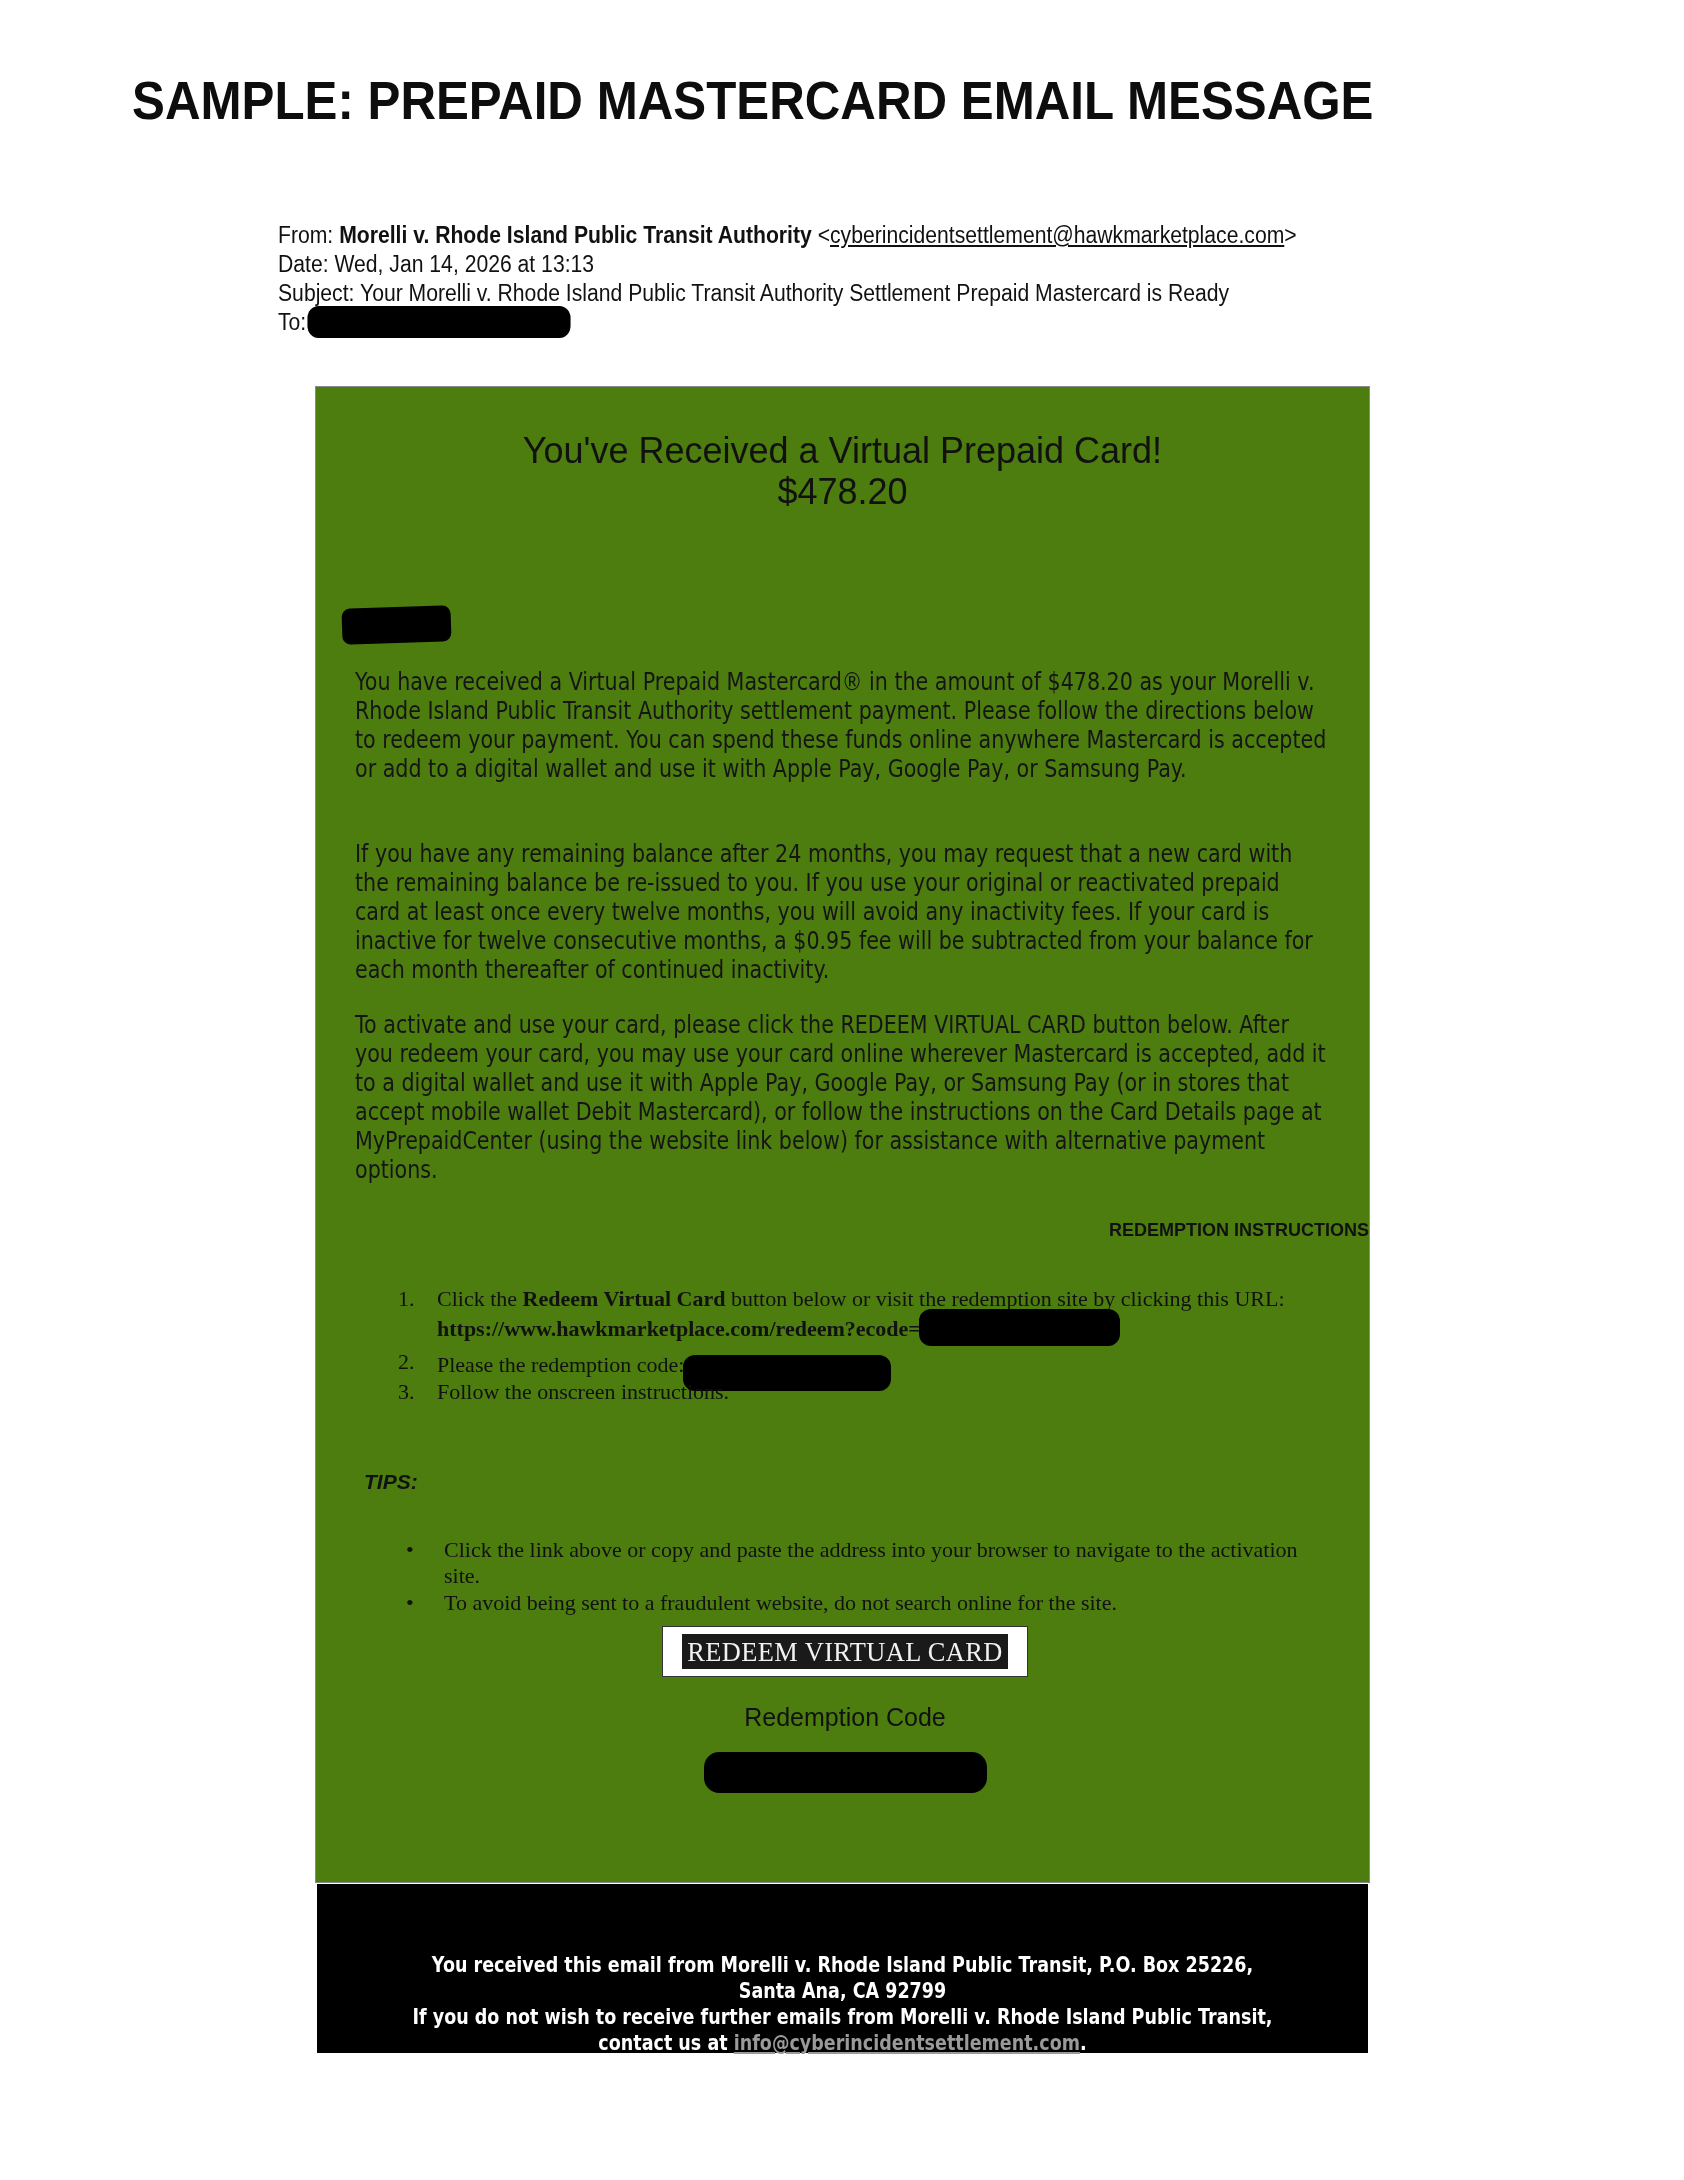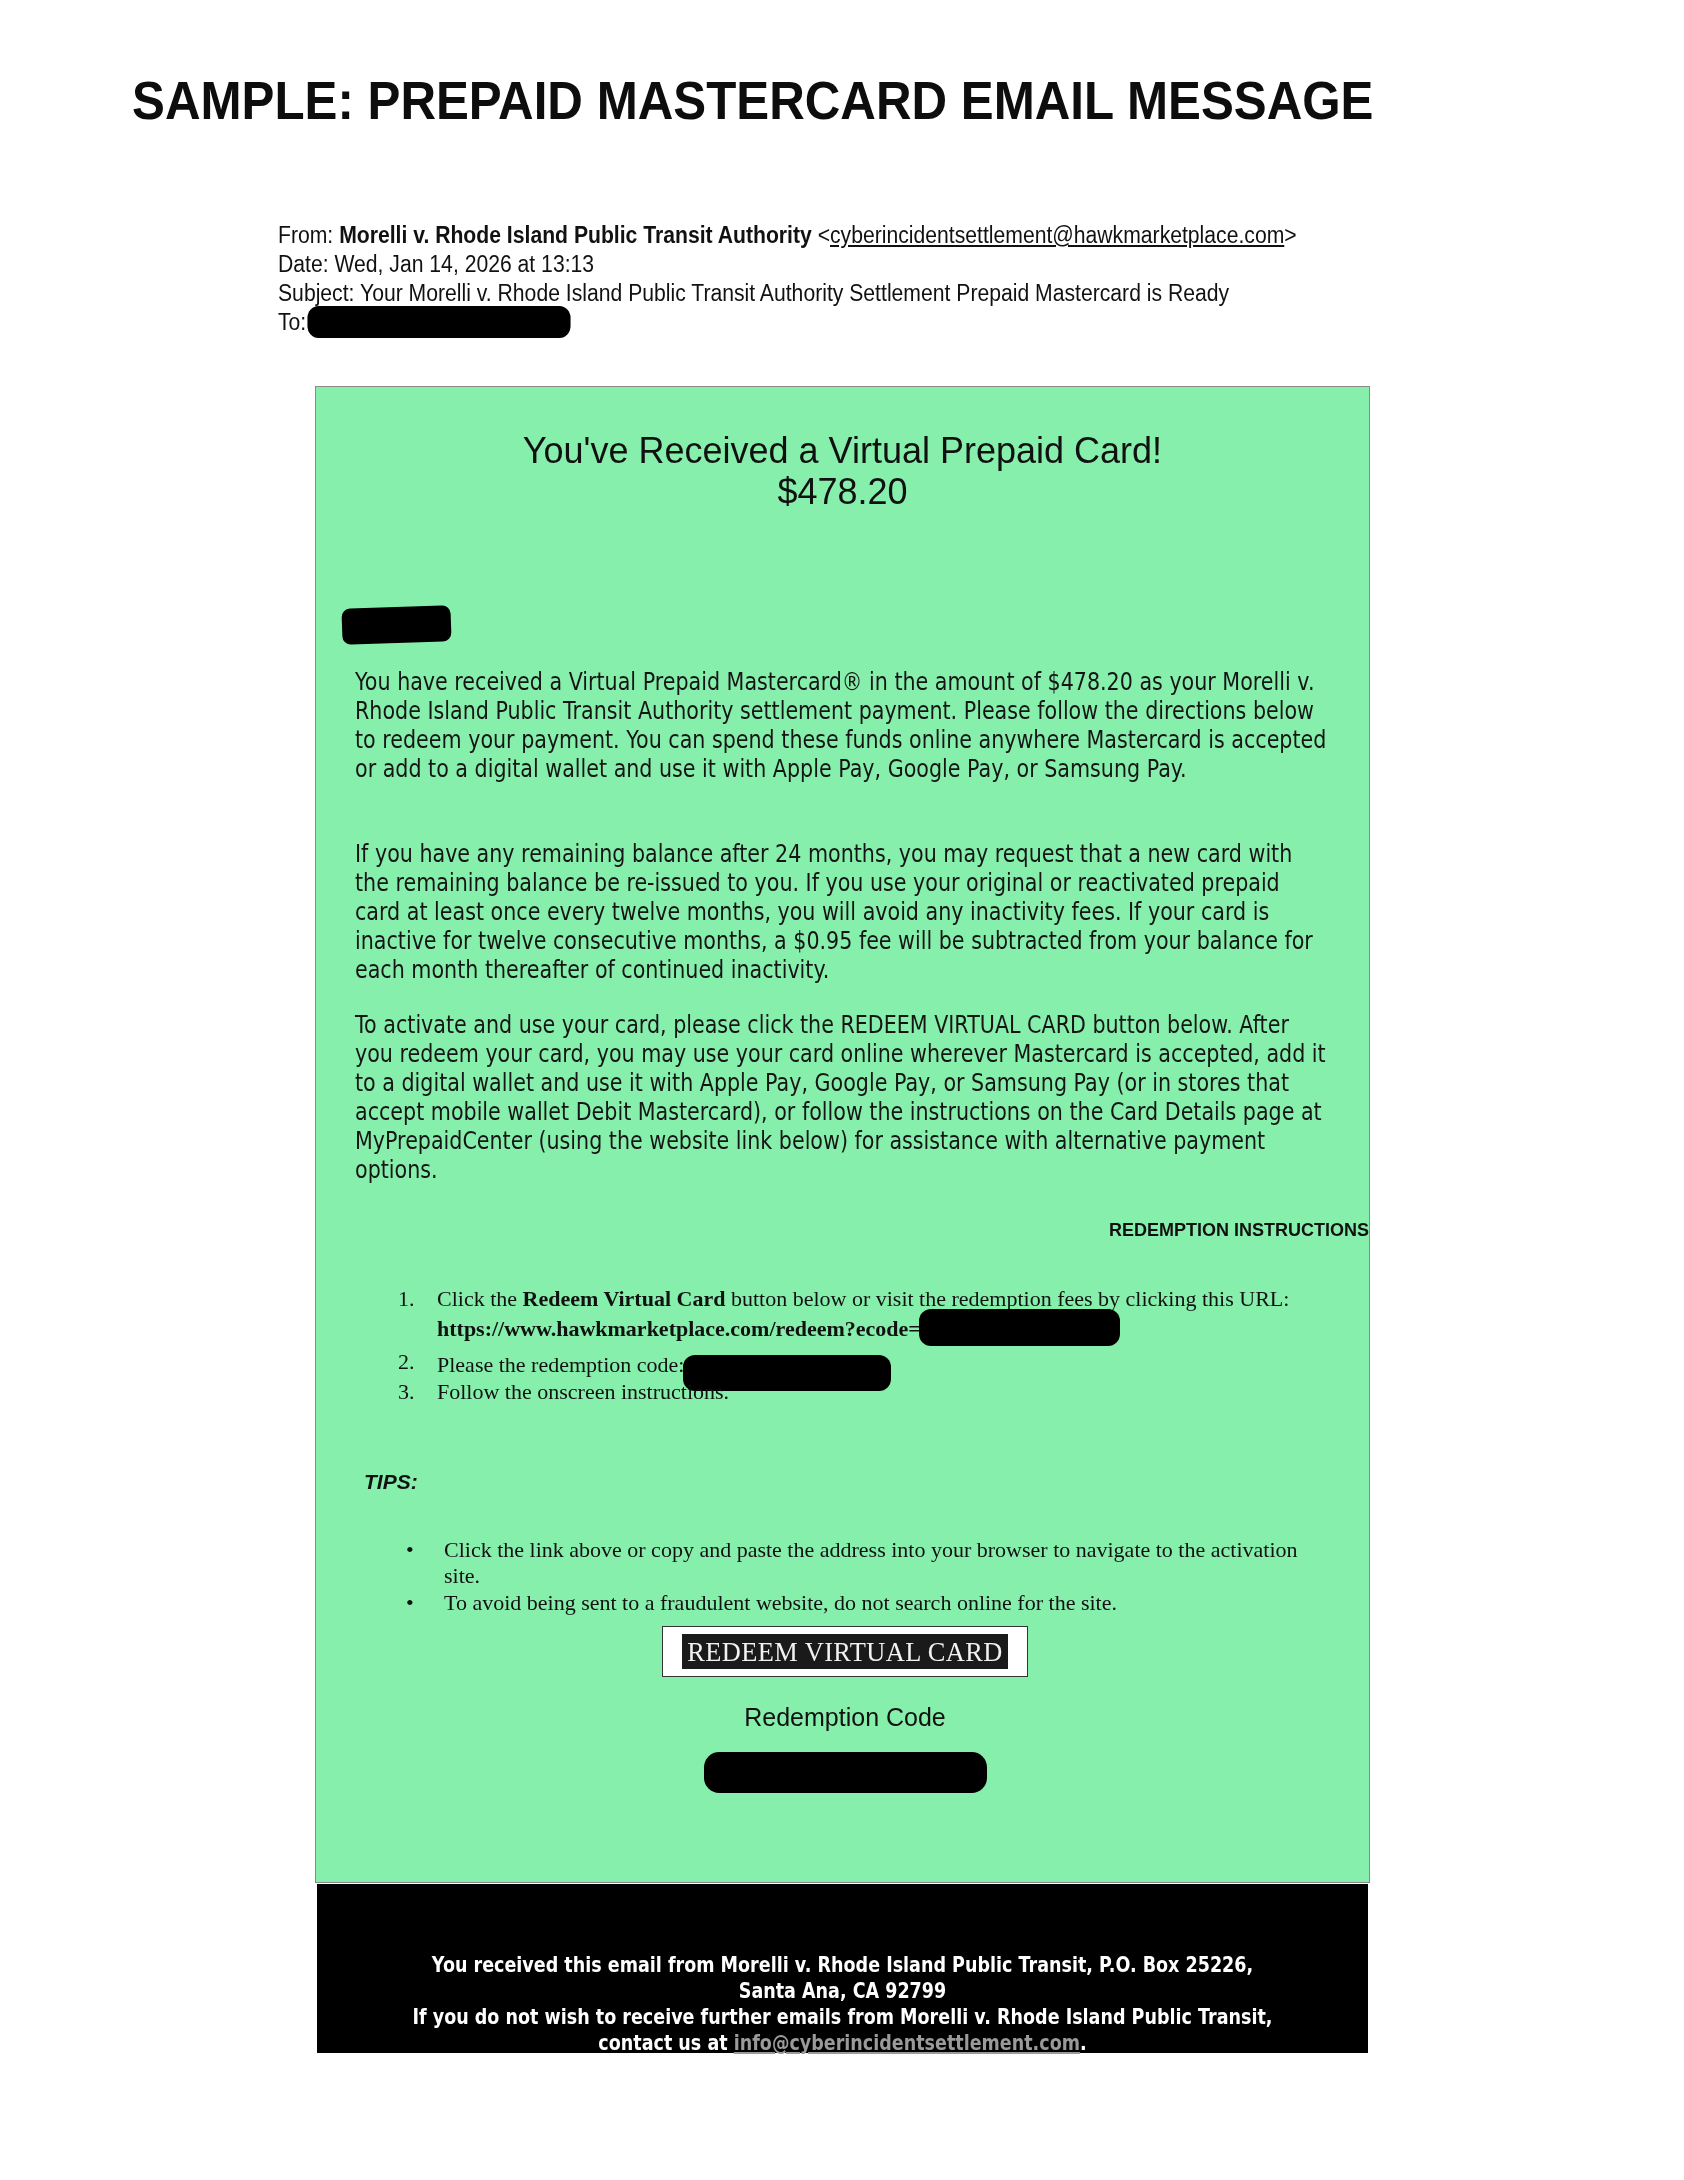--- a/index.html
+++ b/index.html
@@ -21,21 +21,21 @@
     .email-header .bold { font-weight: 700; }
     .email-header a { color: #111; text-decoration: underline; }
     .redact {
       display: inline-block; background: #000; border-radius: 12px;
       vertical-align: middle;
     }
     .to-redact { width: 286px; height: 32px; margin-left: 1.7px; position: relative; top: -1.7px; }
 
     .card-box {
       position: absolute; left: 315px; top: 386px; width: 1055px; height: 1497px;
-      border: 1.7px solid #8a8a8a; box-sizing: border-box; background: #86efac; padding-left: 42px;
+      border: 1.7px solid #8a8a8a; box-sizing: border-box; background: #4d7c0f; padding-left: 42px;
     }
     .headline {
       position: absolute; left: 0; right: 0; top: 43px; text-align: center;
       font-size: 36px; line-height: 41px; color: #111;
     }
     .name-redact {
       position: absolute; left: 25.6px; top: 220px; width: 109px; height: 36px;
       background: #000; border-radius: 8.5px; transform: rotate(-2deg);
     }
     .body-text {
@@ -148,21 +148,21 @@
   </div>
   <div class="body-text p3">
     <p>To activate and use your card, please click the REDEEM VIRTUAL CARD button below. After you redeem your card, you may use your card online wherever Mastercard is accepted, add it to a digital wallet and use it with Apple Pay, Google Pay, or Samsung Pay (or in stores that accept mobile wallet Debit Mastercard), or follow the instructions on the Card Details page at MyPrepaidCenter (using the website link below) for assistance with alternative payment options.</p>
   </div>
 
   <div class="section-heading">REDEMPTION INSTRUCTIONS</div>
 
   <ol class="instructions">
     <li>
       <span class="num">1.</span>
-      <span>Click the </span><b>Redeem Virtual Card</b><span> button below or visit the redemption fees by clicking this URL: </span><b>https://www.hawkmarketplace.com/redeem?ecode=</b><span class="redact url-redact"></span>
+      <span>Click the </span><b>Redeem Virtual Card</b><span> button below or visit the redemption site by clicking this URL: </span><b>https://www.hawkmarketplace.com/redeem?ecode=</b><span class="redact url-redact"></span>
     </li>
     <li>
       <span class="num">2.</span>
       <span>Please the redemption code:</span><span class="redact code-redact"></span>
     </li>
     <li style="margin-top:-6.8px;">
       <span class="num">3.</span>
       <span>Follow the onscreen instructions.</span>
     </li>
   </ol>

